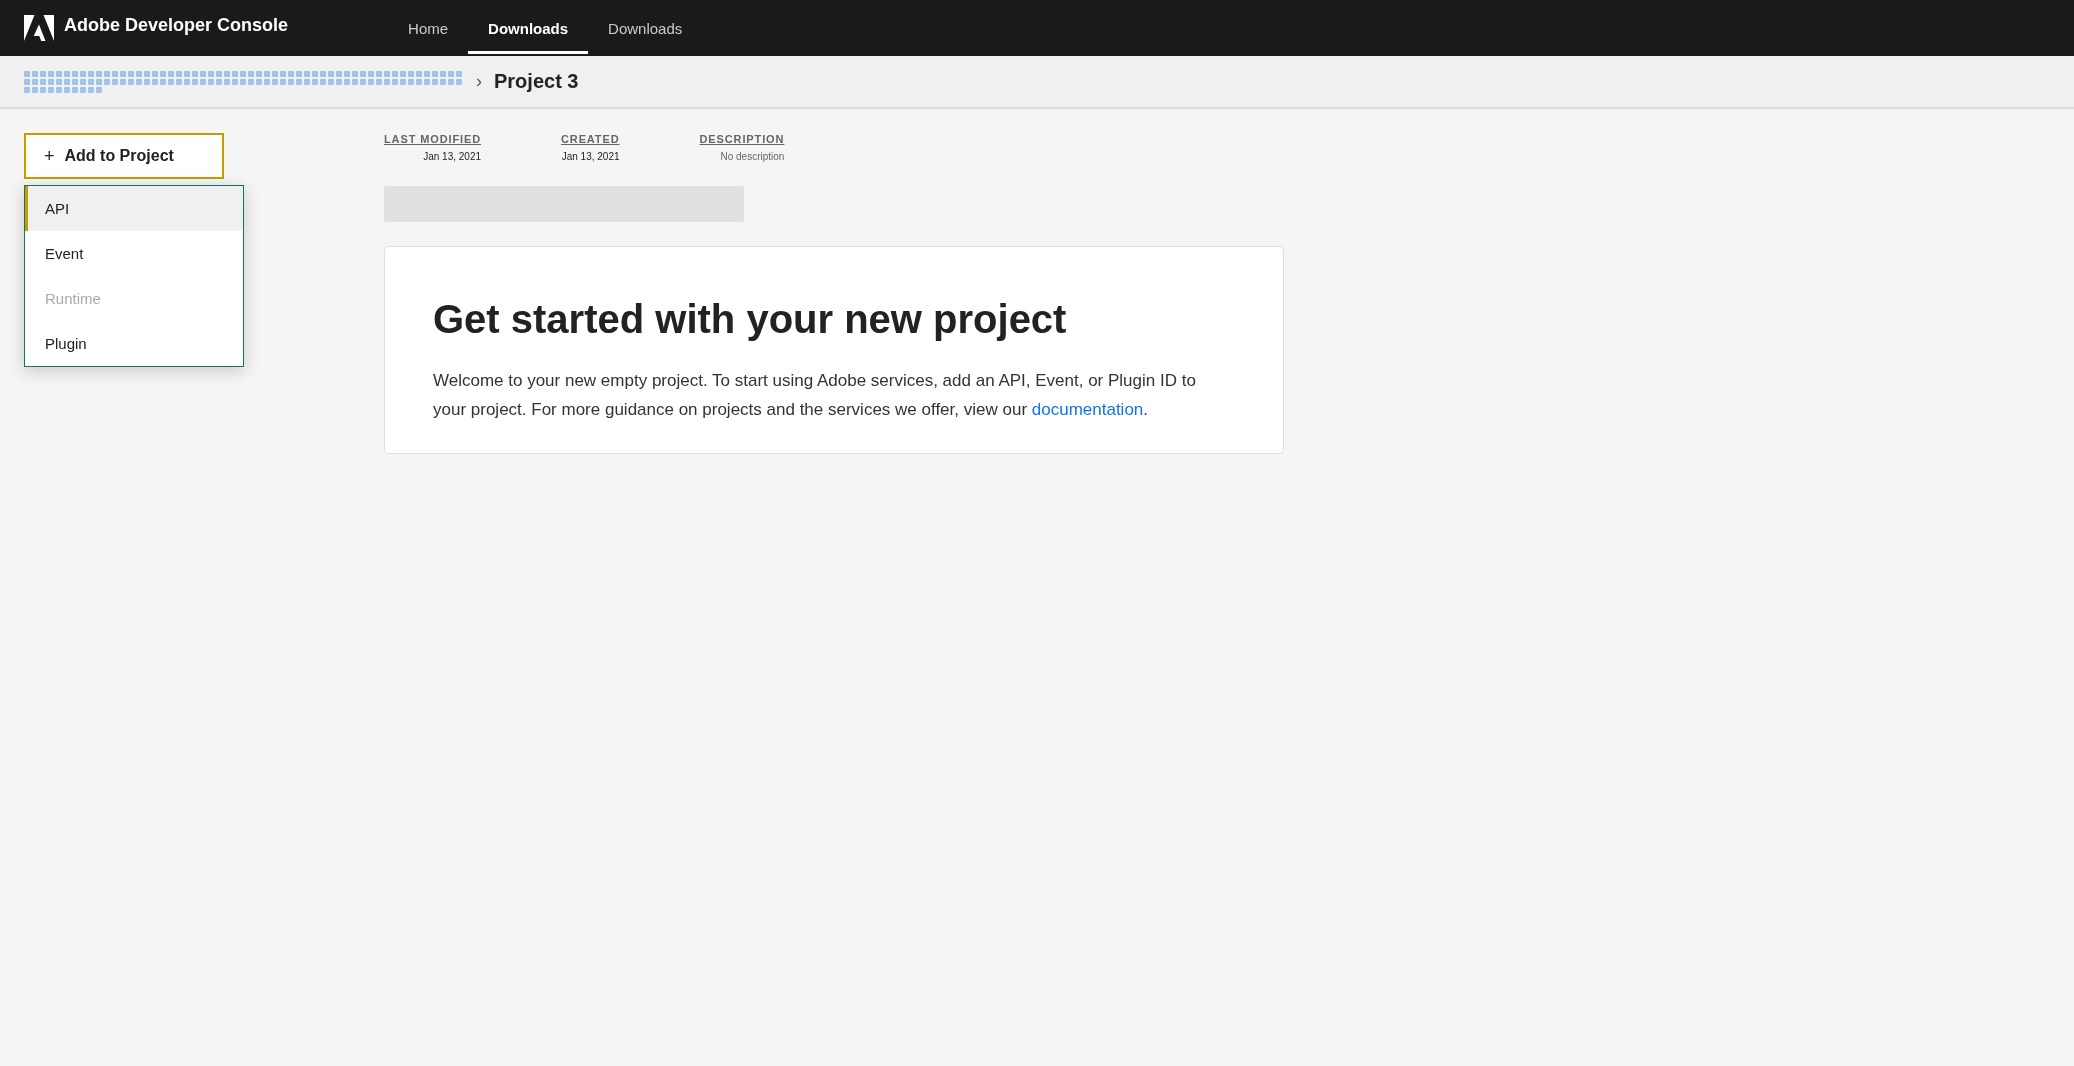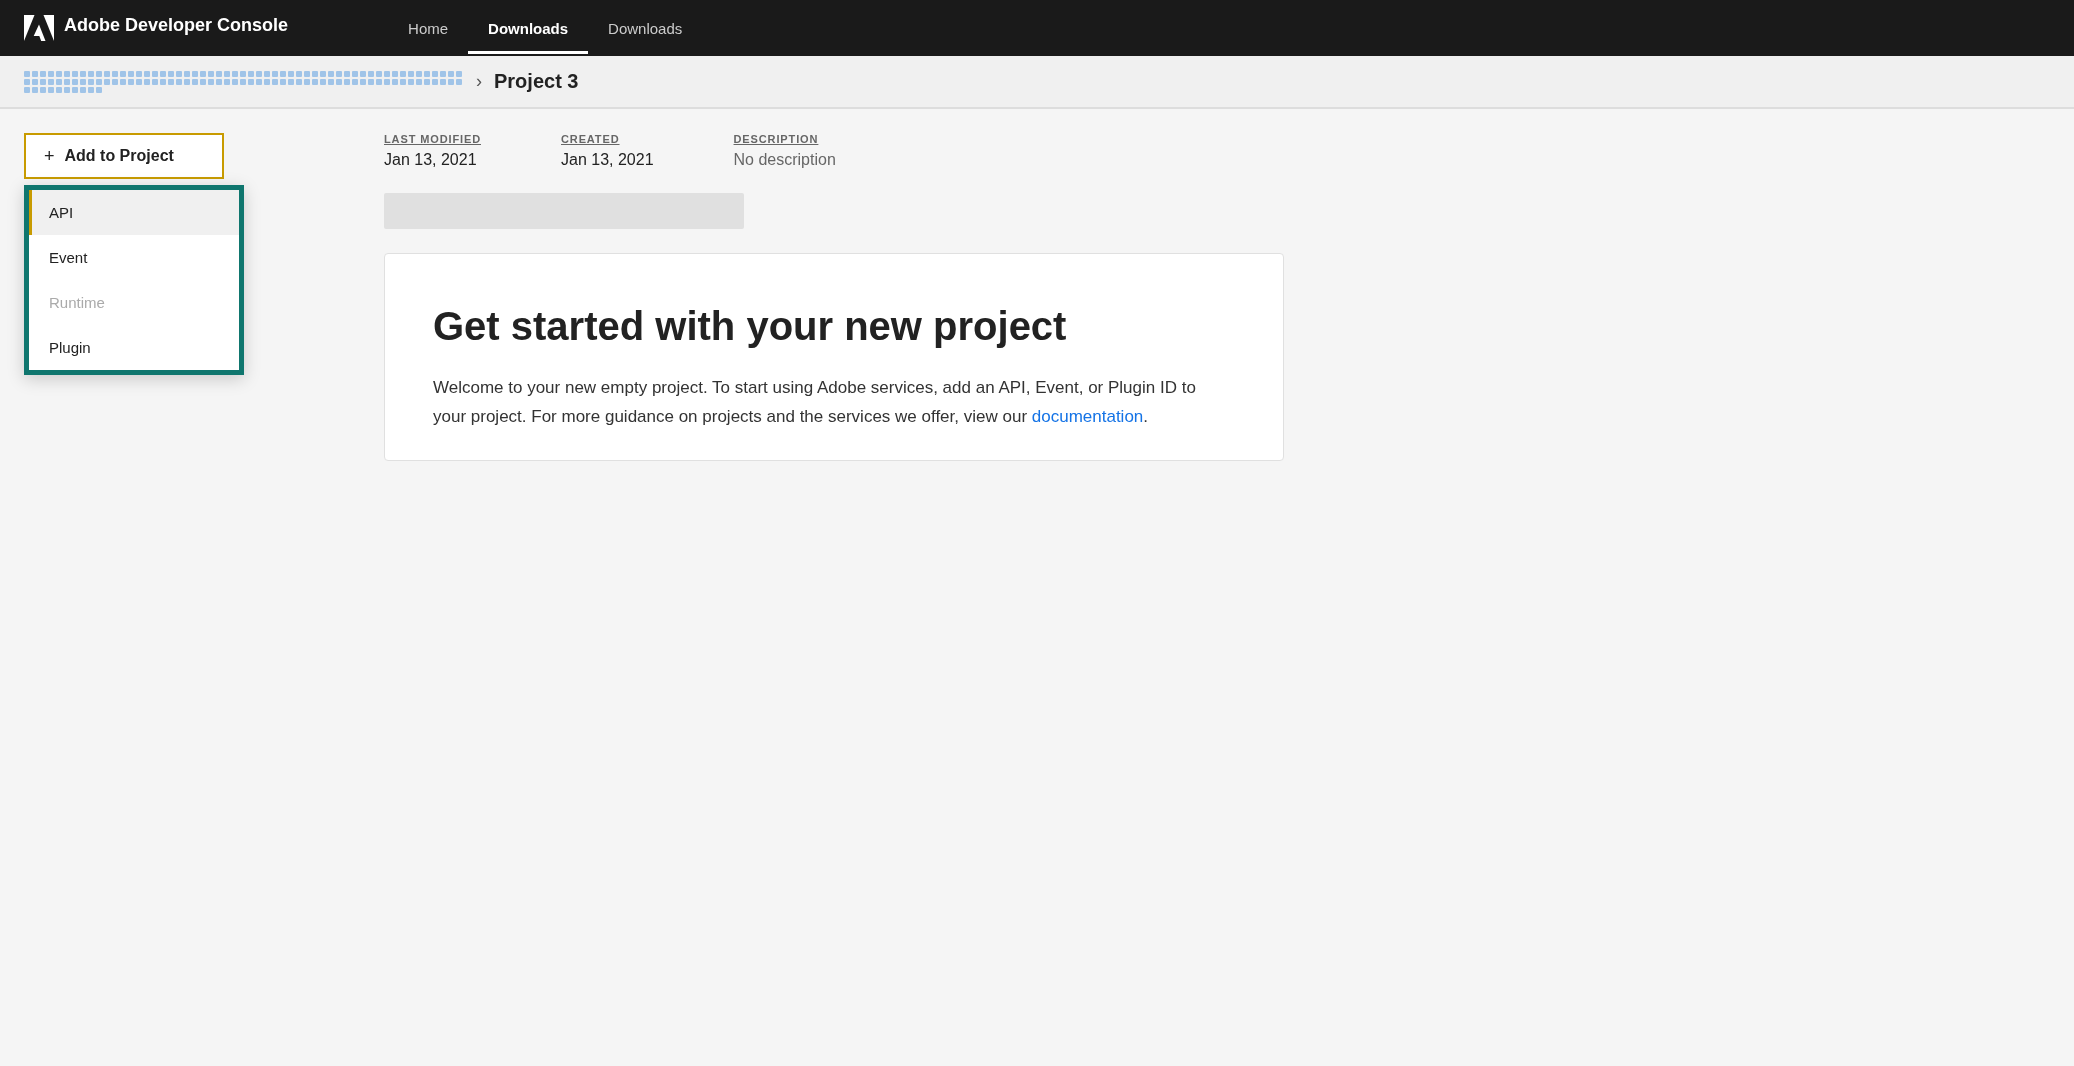--- a/index.html
+++ b/index.html
@@ -122,21 +122,21 @@
     }
 
     .dropdown-menu {
       position: absolute;
       top: 52px;
       left: 0;
       width: 220px;
       background: #fff;
       box-shadow: 0 4px 16px rgba(0,0,0,0.18);
       z-index: 100;
-      border: 5px solid #0f766e;
+      border: 1px solid #0f766e;
     }
     .dropdown-item {
       padding: 14px 20px;
       font-size: 15px;
       color: #222;
       cursor: pointer;
       font-weight: 500;
     }
     .dropdown-item.selected {
       background: #f0f0f0;
@@ -162,22 +162,23 @@
     .meta-label {
       font-size: 11px;
       font-weight: 700;
       color: #666;
       text-transform: uppercase;
       letter-spacing: 0.08em;
       margin-bottom: 6px;
       text-decoration: underline;
     }
     .meta-value {
-      font-size: 16px;
+      font-size: 10px;
       color: #222;
+      text-align: right;
     }
     .meta-value.italic { color: #666; }
 
     
     .placeholder-bar {
       height: 36px;
       background: #e0e0e0;
       width: 360px;
       margin-bottom: 24px;
       border-radius: 2px;

